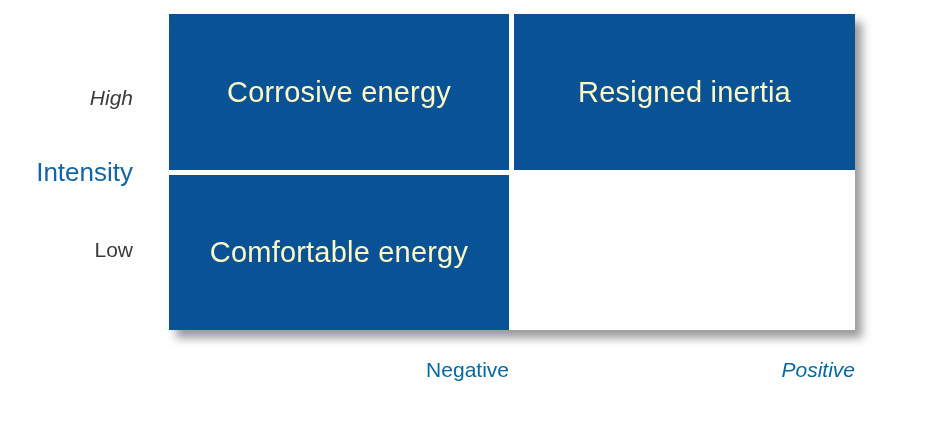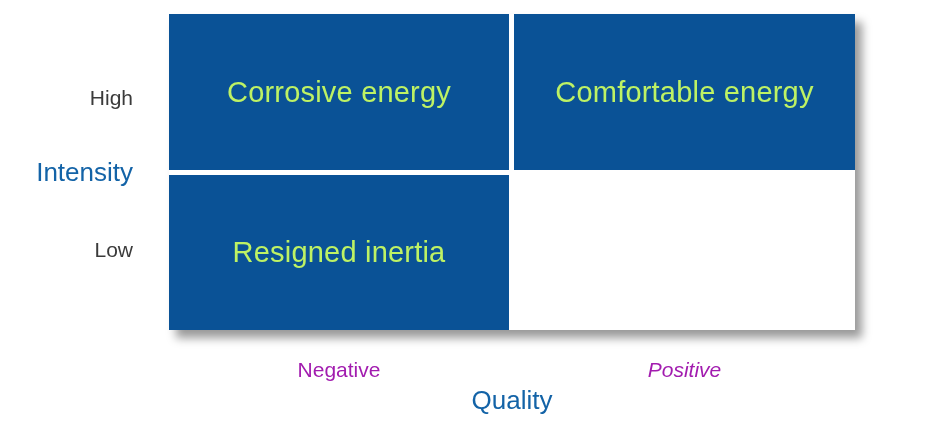--- a/index.html
+++ b/index.html
@@ -29,55 +29,55 @@
     background: #ffffff;      
     box-shadow: 7px 8px 9px rgba(0, 0, 0, 0.40);
   }
   .quadrant {
     background: #0A5296;
     display: flex;
     align-items: center;
     justify-content: center;
   }
   .quadrant-label {
-    color: #bef264;
+    color: #fef9c3;
     font-size: 29px;
     letter-spacing: 0.2px;
     white-space: nowrap;
   }
   
   .y-label {
     position: absolute;
     left: 0;
     width: 133px;
     text-align: right;
     color: #3B3B3B;
     font-size: 21px;
     line-height: 24px;
     white-space: nowrap;
   }
-  .y-high { top: 86px; }
+  .y-high { top: 86px; font-style: italic; }
   .y-low  { top: 238px; text-align: right; }
   .y-title {
     position: absolute;
     left: 0;
     width: 133px;
     text-align: right;
     top: 157px;
     color: #1363A7;
     font-size: 26px;
     line-height: 30px;
     white-space: nowrap;
   }
   
   .x-label {
     position: absolute;
     top: 358px;
-    text-align: center;
-    color: #a21caf;
+    text-align: right;
+    color: #0369a1;
     font-size: 21px;
     line-height: 24px;
     white-space: nowrap;
   }
   .x-negative { left: 169px; width: 340px; }
   .x-positive { left: 514px; width: 341px; font-style: italic; }
   .x-title {
     position: absolute;
     top: 385px;
     left: 169px;
@@ -92,28 +92,27 @@
 </head>
 <body>
 
 <div class="canvas">
 
   <div class="matrix">
     <div class="quadrant">
       <span class="quadrant-label">Corrosive energy</span>
     </div>
     <div class="quadrant">
-      <span class="quadrant-label">Comfortable energy</span>
+      <span class="quadrant-label">Resigned inertia</span>
     </div>
     <div class="quadrant">
-      <span class="quadrant-label">Resigned inertia</span>
+      <span class="quadrant-label">Comfortable energy</span>
     </div>
   </div>
 
   <div class="y-label y-high">High</div>
   <div class="y-title">Intensity</div>
   <div class="y-label y-low">Low</div>
 
   <div class="x-label x-negative">Negative</div>
   <div class="x-label x-positive">Positive</div>
-  <div class="x-title">Quality</div>
 
 </div>
 
 </body></html>

